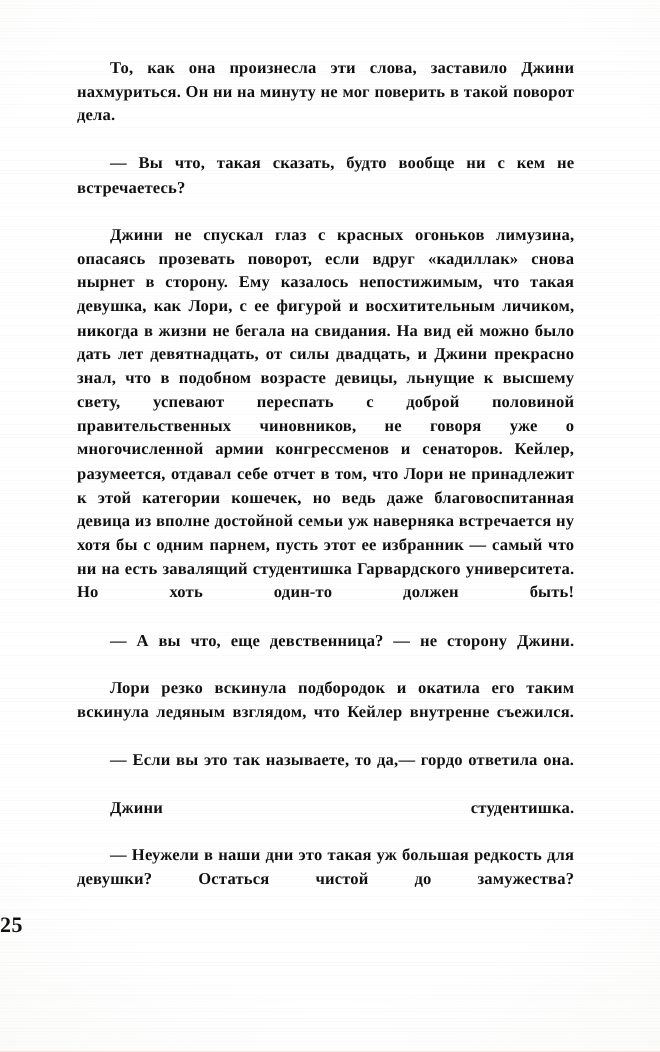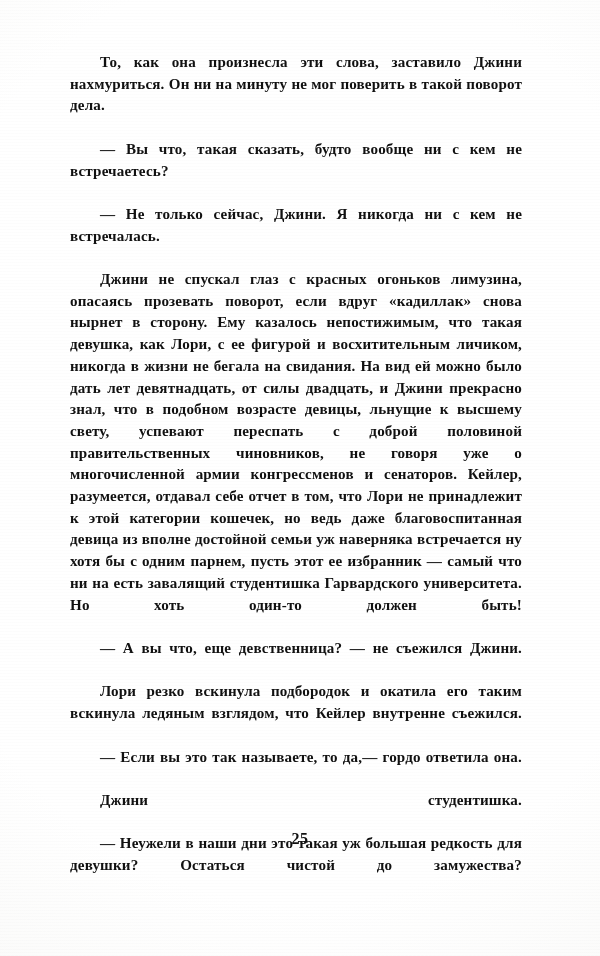--- a/index.html
+++ b/index.html
@@ -65,22 +65,21 @@
   
   p.para.dialogue {
     text-indent: 30px;
   }
 
   .page-number {
     position: absolute;
     left: 0;
     right: 0;
     top: 830px;
-    text-align: center;
-    font-size: 16px;
+    font-size: 20px;
     font-weight: 700;
     letter-spacing: 0.5px;
     font-family: "Liberation Serif", "DejaVu Serif", serif;
   }
 
   
   .scan-noise {
     position: absolute;
     inset: 0;
     pointer-events: none;
@@ -91,23 +90,22 @@
 </style>
 </head>
 <body>
 
 <div class="page-sheet">
   <div class="paper-tone"></div>
 
   <div class="text-block">
     <p class="para">То, как она произнесла эти слова, заставило Джини нахмуриться. Он ни на минуту не мог поверить в такой поворот дела.</p>
     <p class="para dialogue">— Вы что, такая сказать, будто вообще ни с кем не встречаетесь?</p>
-    <p class="para dialogue">— Не только сейчас, Джини. Я никогда ни с кем не встречалась.</p>
     <p class="para">Джини не спускал глаз с красных огоньков лимузина, опасаясь прозевать поворот, если вдруг «кадиллак» снова нырнет в сторону. Ему казалось непостижимым, что такая девушка, как Лори, с ее фигурой и восхитительным личиком, никогда в жизни не бегала на свидания. На вид ей можно было дать лет девятнадцать, от силы двадцать, и Джини прекрасно знал, что в подобном возрасте девицы, льнущие к высшему свету, успевают переспать с доброй половиной правительственных чиновников, не говоря уже о многочисленной армии конгрессменов и сенаторов. Кейлер, разумеется, отдавал себе отчет в том, что Лори не принадлежит к этой категории кошечек, но ведь даже благовоспитанная девица из вполне достойной семьи уж наверняка встречается ну хотя бы с одним парнем, пусть этот ее избранник — самый что ни на есть завалящий студентишка Гарвардского университета. Но хоть один-то должен быть!</p>
-    <p class="para dialogue">— А вы что, еще девственница? — не съежился Джини.</p>
+    <p class="para dialogue">— А вы что, еще девственница? — не сторону Джини.</p>
     <p class="para">Лори резко вскинула подбородок и окатила его таким вскинула ледяным взглядом, что Кейлер внутренне съежился.</p>
     <p class="para dialogue">— Если вы это так называете, то да,— гордо ответила она.</p>
     <p class="para">Джини студентишка.</p>
     <p class="para dialogue">— Неужели в наши дни это такая уж большая редкость для девушки? Остаться чистой до замужества?</p>
 
   </div>
 
   <div class="page-number">25</div>
 
   <div class="scan-noise"></div>

